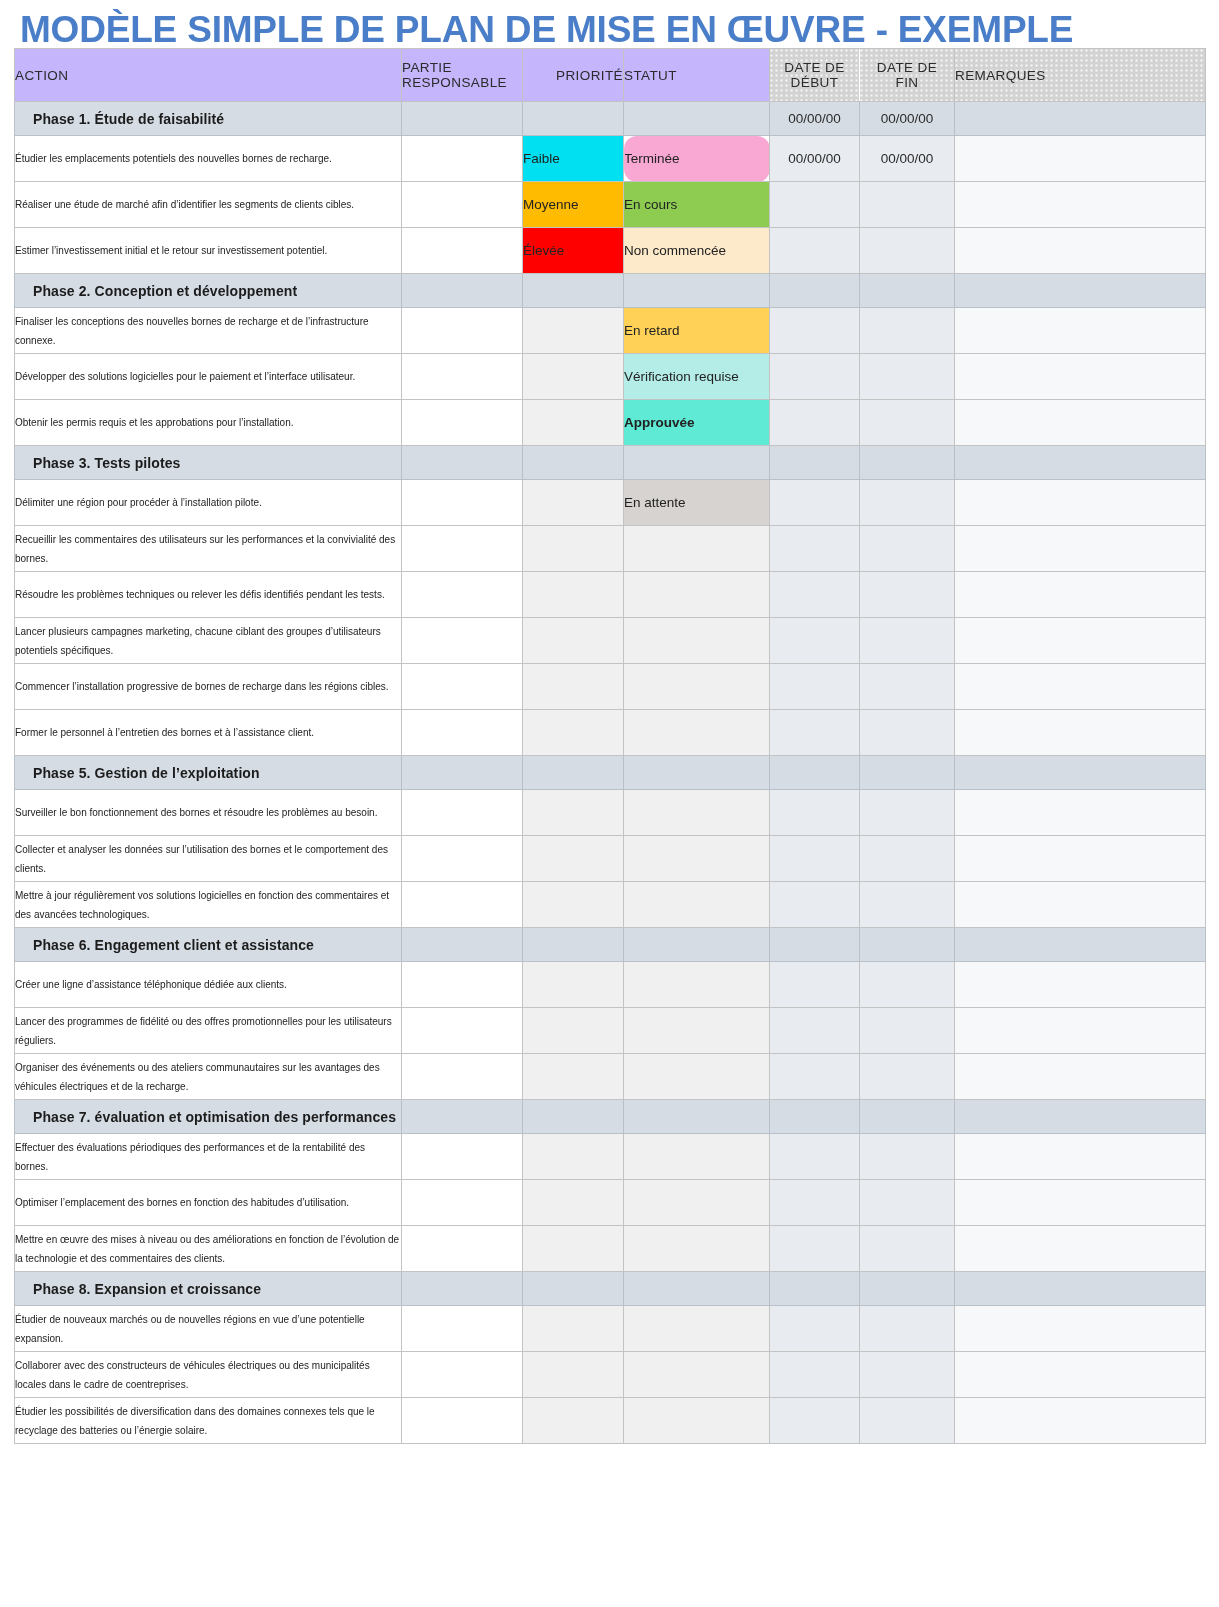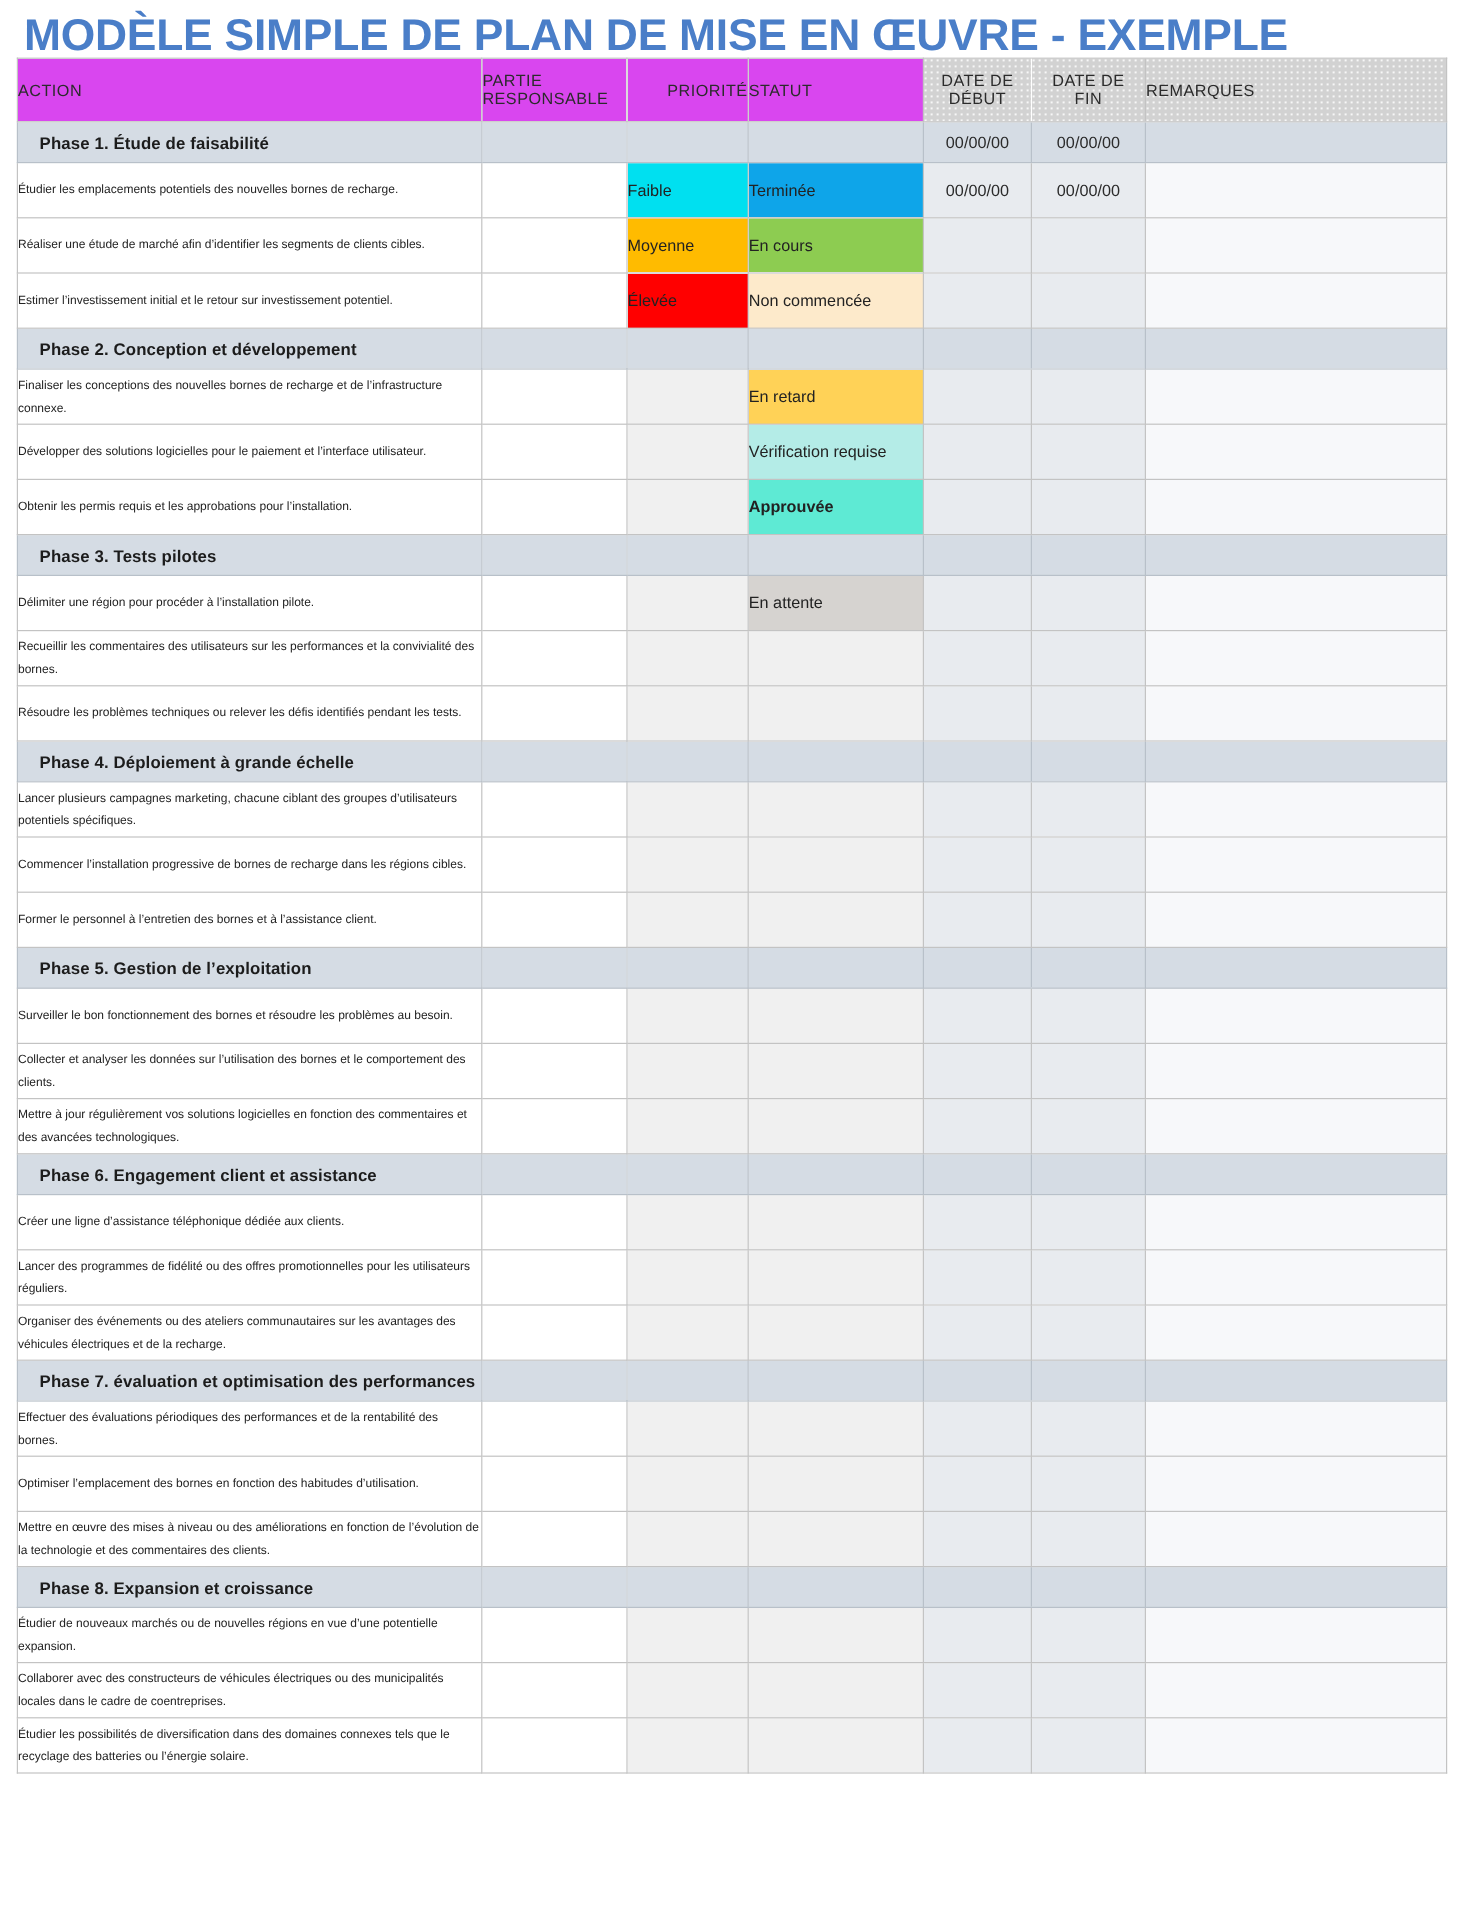--- a/index.html
+++ b/index.html
@@ -42,21 +42,21 @@
     border: 1px solid #b6b6b6;
   }
   table.plan th, table.plan td {
     border: 1px solid #c3c3c3;
     vertical-align: middle;
     padding: 0;
     overflow: hidden;
   }
   
   thead th {
-    background: #d946ef;
+    background: #c4b5fd;
     font-weight: normal;
     font-size: 13.5px;
     color: #2b2b2b;
     letter-spacing: 0.4px;
     text-align: left;
     height: 52px;
     padding: 0 10px;
     border-bottom: 1px solid #b6b6b6;
     border-top: 1px solid #b6b6b6;
   }
@@ -172,21 +172,21 @@
           <td class=""></td>
           <td class=""></td>
           <td class="datecell date-debut">00/00/00</td>
           <td class="datecell date-fin">00/00/00</td>
           <td class=""></td>
         </tr>
         <tr class="task">
           <td class="action-cell">Étudier les emplacements potentiels des nouvelles bornes de recharge.</td>
           <td class="partie-cell"></td>
           <td class="prio-cell" style="background: rgb(0, 224, 240);">Faible</td>
-          <td class="statut-cell" style="background: #0ea5e9;">Terminée</td>
+          <td class="statut-cell" style="background: #f9a8d4; border-radius: 13px;">Terminée</td>
           <td class="date-cell date-debut">00/00/00</td>
           <td class="date-cell date-fin">00/00/00</td>
           <td class="rem-cell"></td>
         </tr>
         <tr class="task">
           <td class="action-cell">Réaliser une étude de marché afin d’identifier les segments de clients cibles.</td>
           <td class="partie-cell"></td>
           <td class="prio-cell" style="background: rgb(255, 187, 0);">Moyenne</td>
           <td class="statut-cell" style="background: rgb(141, 204, 81);">En cours</td>
           <td class="date-cell date-debut"></td>
@@ -267,29 +267,20 @@
         </tr>
         <tr class="task">
           <td class="action-cell">Résoudre les problèmes techniques ou relever les défis identifiés pendant les tests.</td>
           <td class="partie-cell"></td>
           <td class="prio-cell"></td>
           <td class="statut-cell"></td>
           <td class="date-cell date-debut"></td>
           <td class="date-cell date-fin"></td>
           <td class="rem-cell"></td>
         </tr>
-        <tr class="phase">
-          <td class="phase-label">Phase 4.  Déploiement à grande échelle</td>
-          <td class=""></td>
-          <td class=""></td>
-          <td class=""></td>
-          <td class="datecell date-debut"></td>
-          <td class="datecell date-fin"></td>
-          <td class=""></td>
-        </tr>
         <tr class="task">
           <td class="action-cell">Lancer plusieurs campagnes marketing, chacune ciblant des groupes d’utilisateurs potentiels spécifiques.</td>
           <td class="partie-cell"></td>
           <td class="prio-cell"></td>
           <td class="statut-cell"></td>
           <td class="date-cell date-debut"></td>
           <td class="date-cell date-fin"></td>
           <td class="rem-cell"></td>
         </tr>
         <tr class="task">

